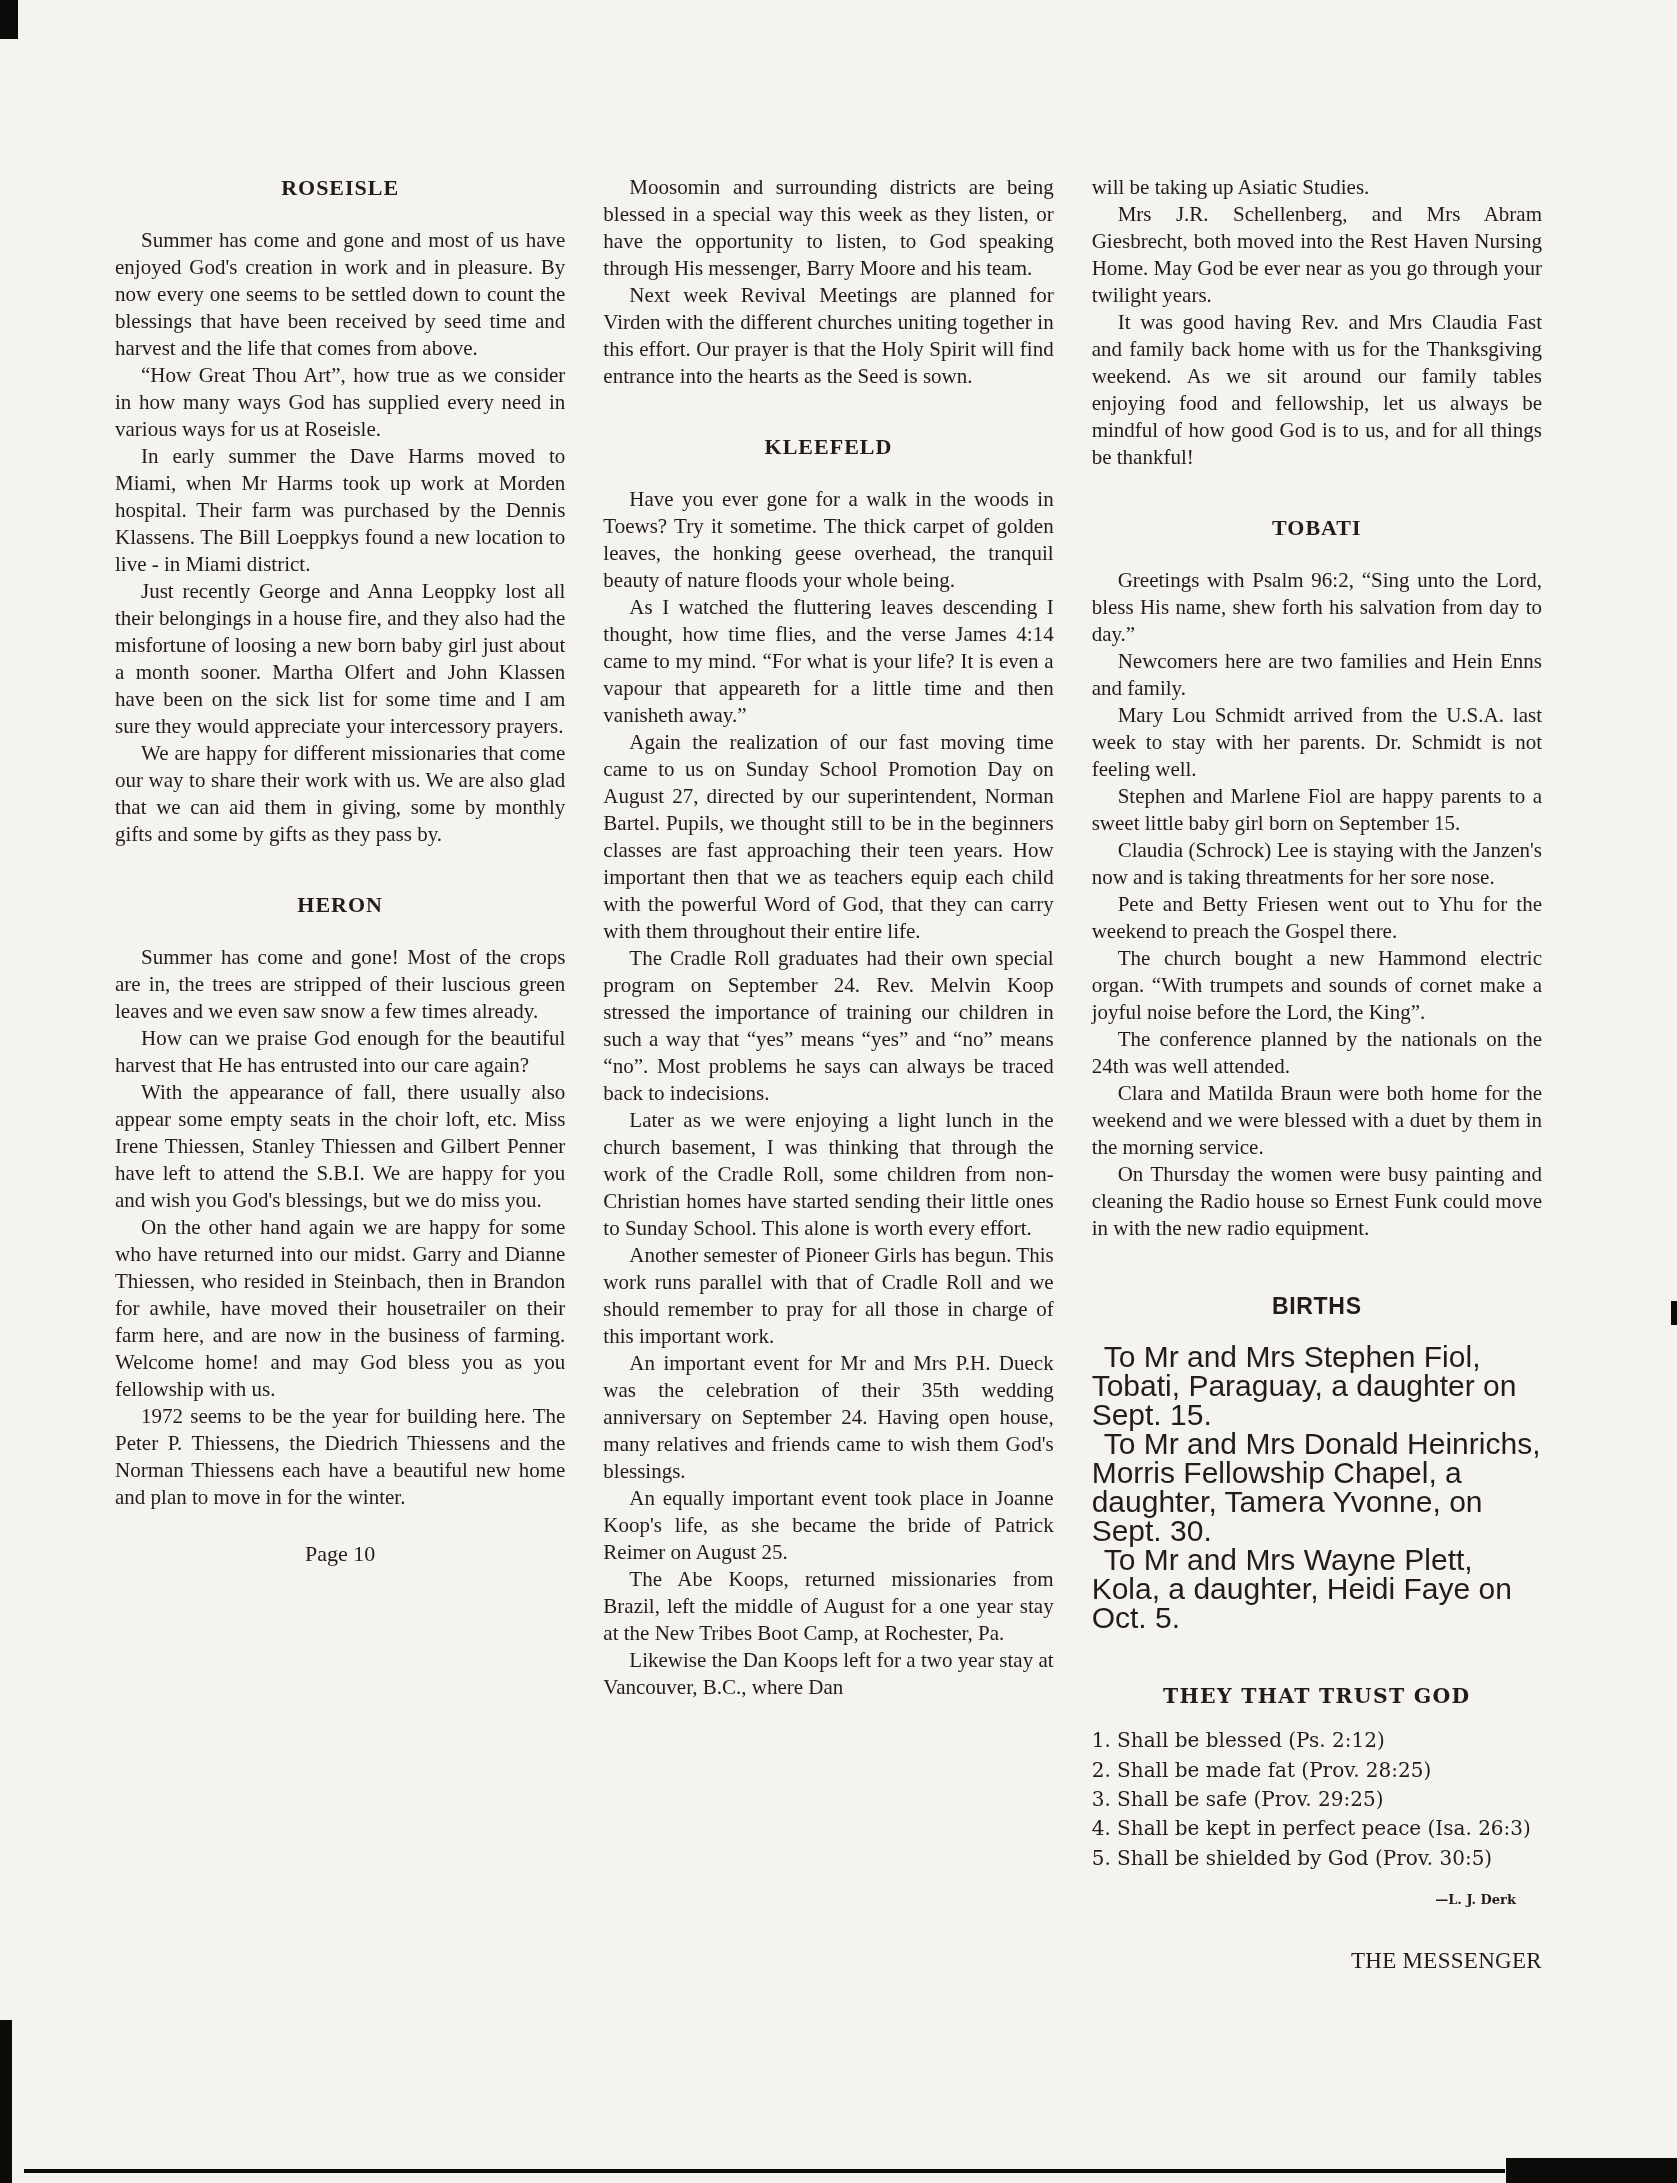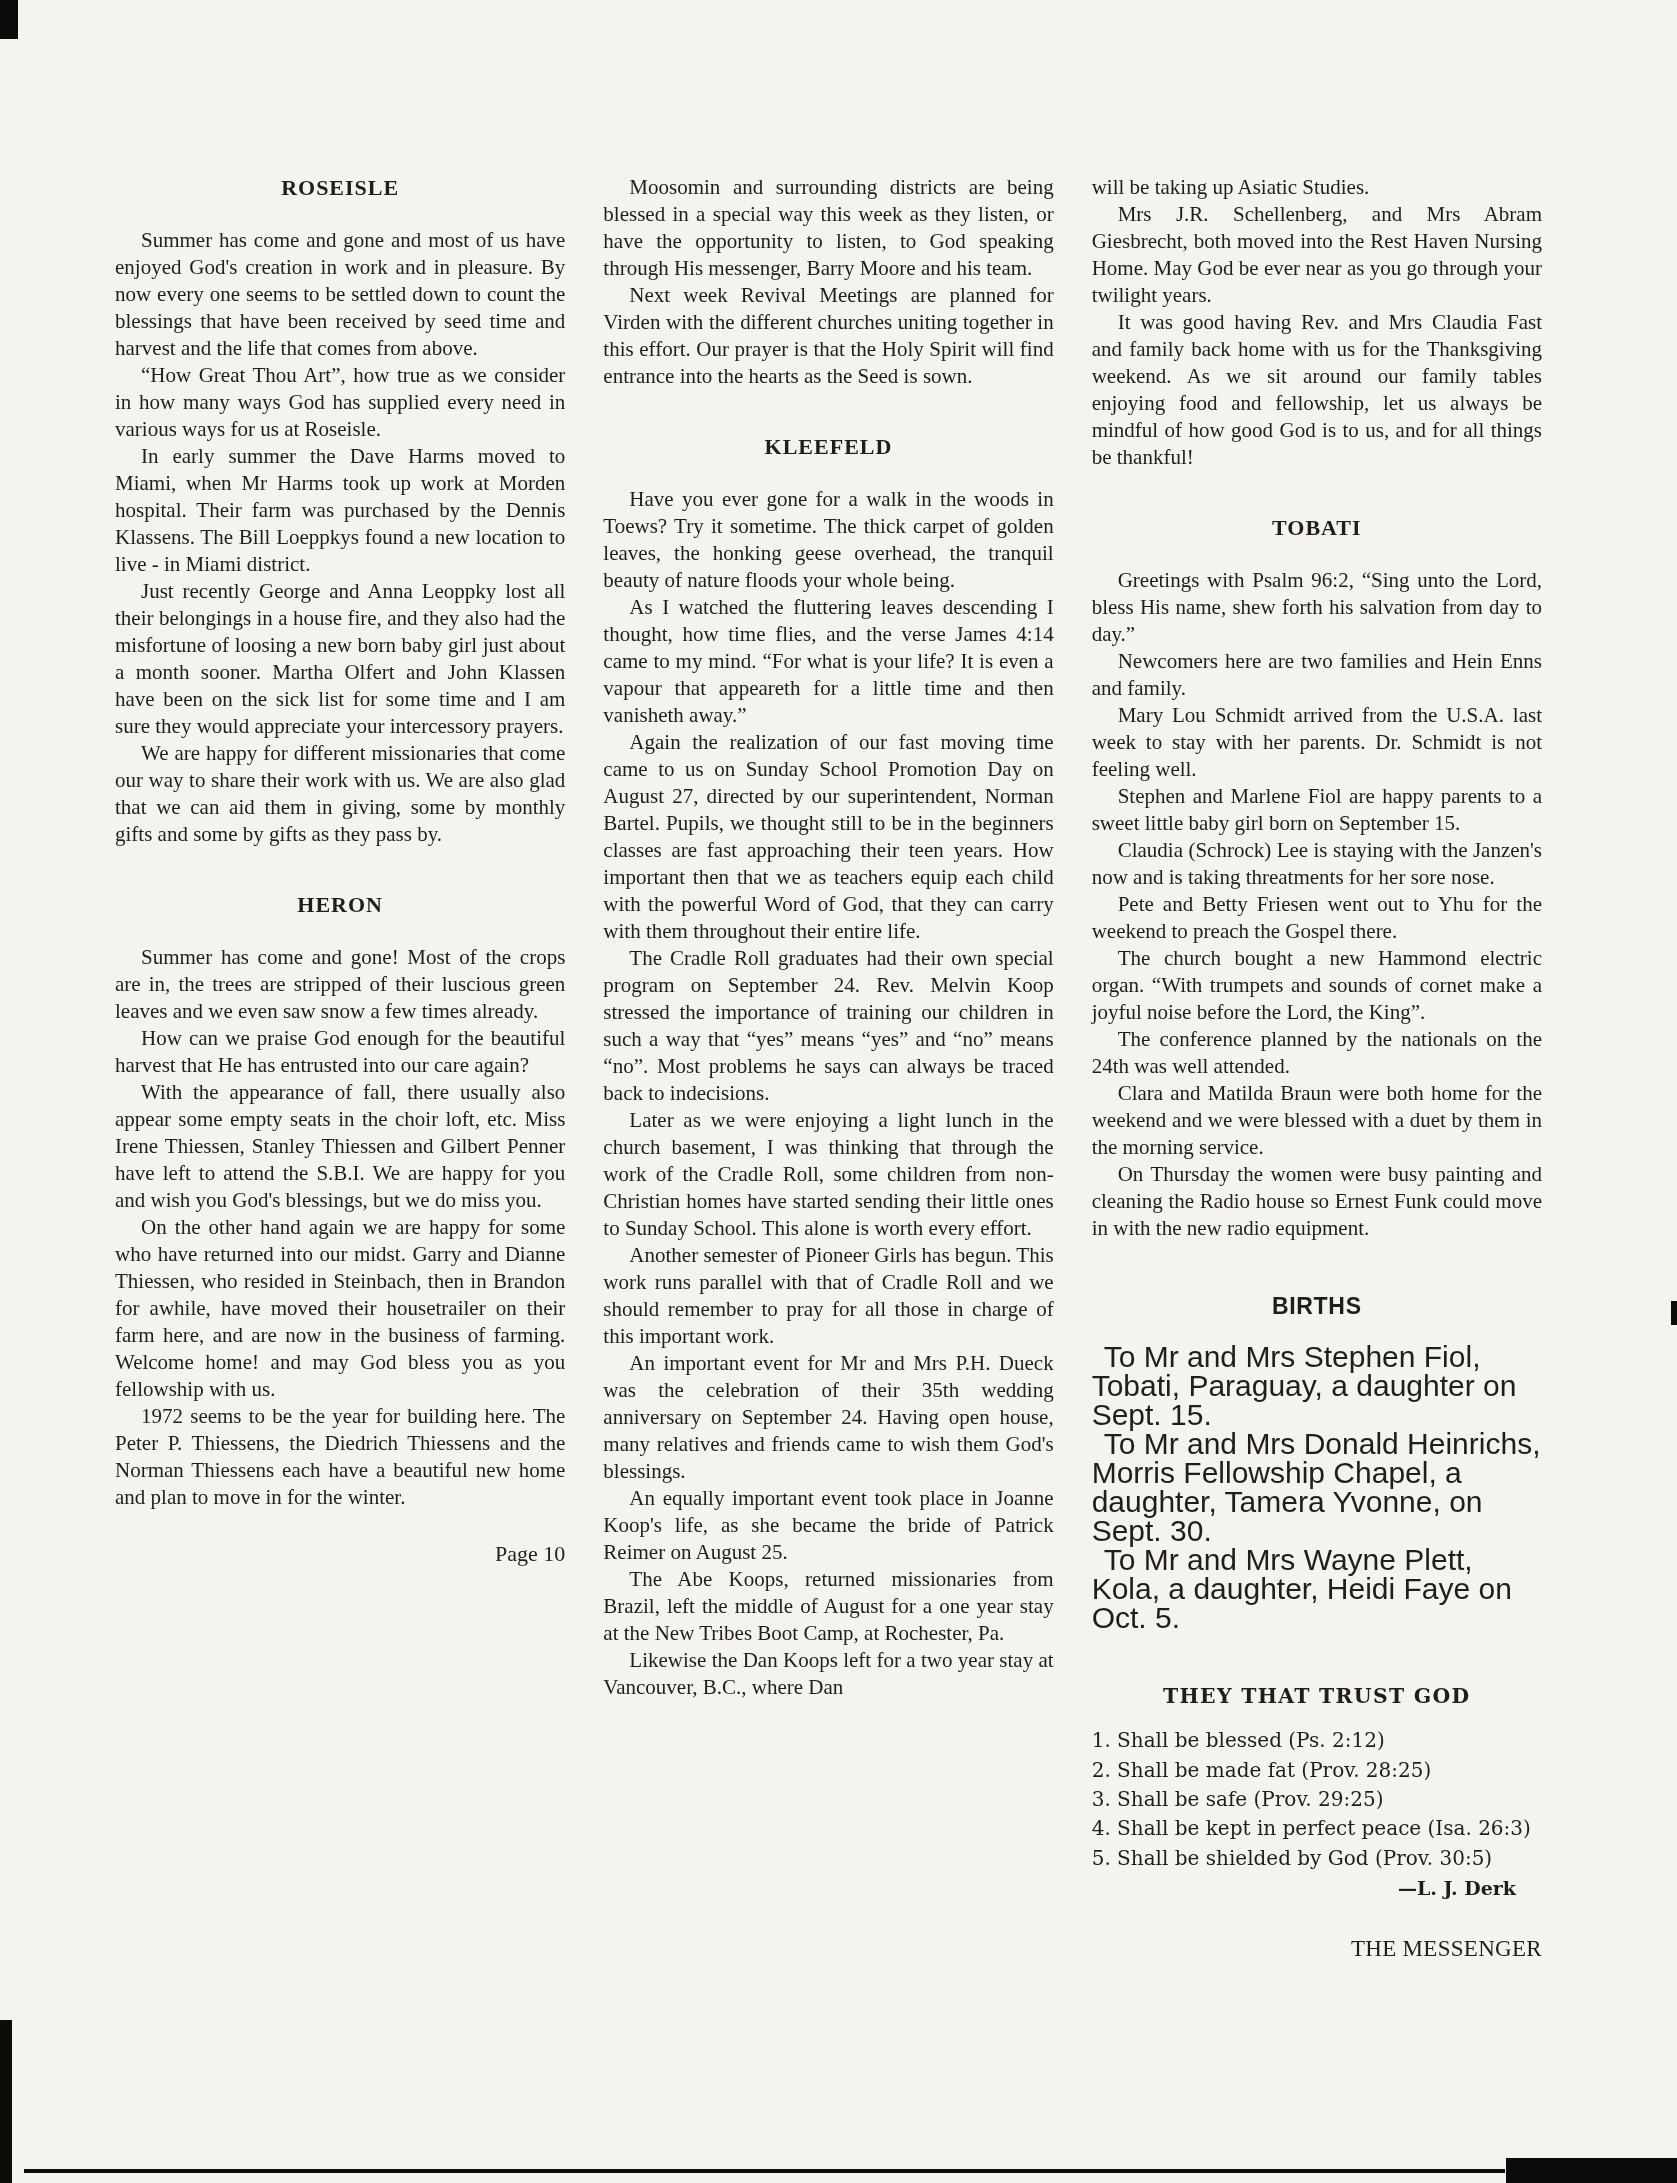--- a/index.html
+++ b/index.html
@@ -66,31 +66,31 @@
     font-family: "DejaVu Serif", serif;
     font-size: 20px;
     line-height: 26px;
     text-align: left;
     padding-left: 34px;
     text-indent: -34px;
     margin: 0 0 3.3px 0;
   }
   .signature {
     font-family: "DejaVu Serif", serif;
-    font-size: 19px;
+    font-size: 13px;
     line-height: 26px;
     text-align: right;
     padding-right: 26px;
-    margin-top: 4px;
+    margin-top: 16px;
     font-weight: bold;
   }
   .page-number {
     font-size: 22px;
     line-height: 27px;
-    text-align: right;
+    text-align: center;
     margin-top: 29px;
   }
   .brand {
     font-size: 23px;
     line-height: 28px;
     text-align: right;
     margin-top: 34px;
     letter-spacing: 0.3px;
   }
 

